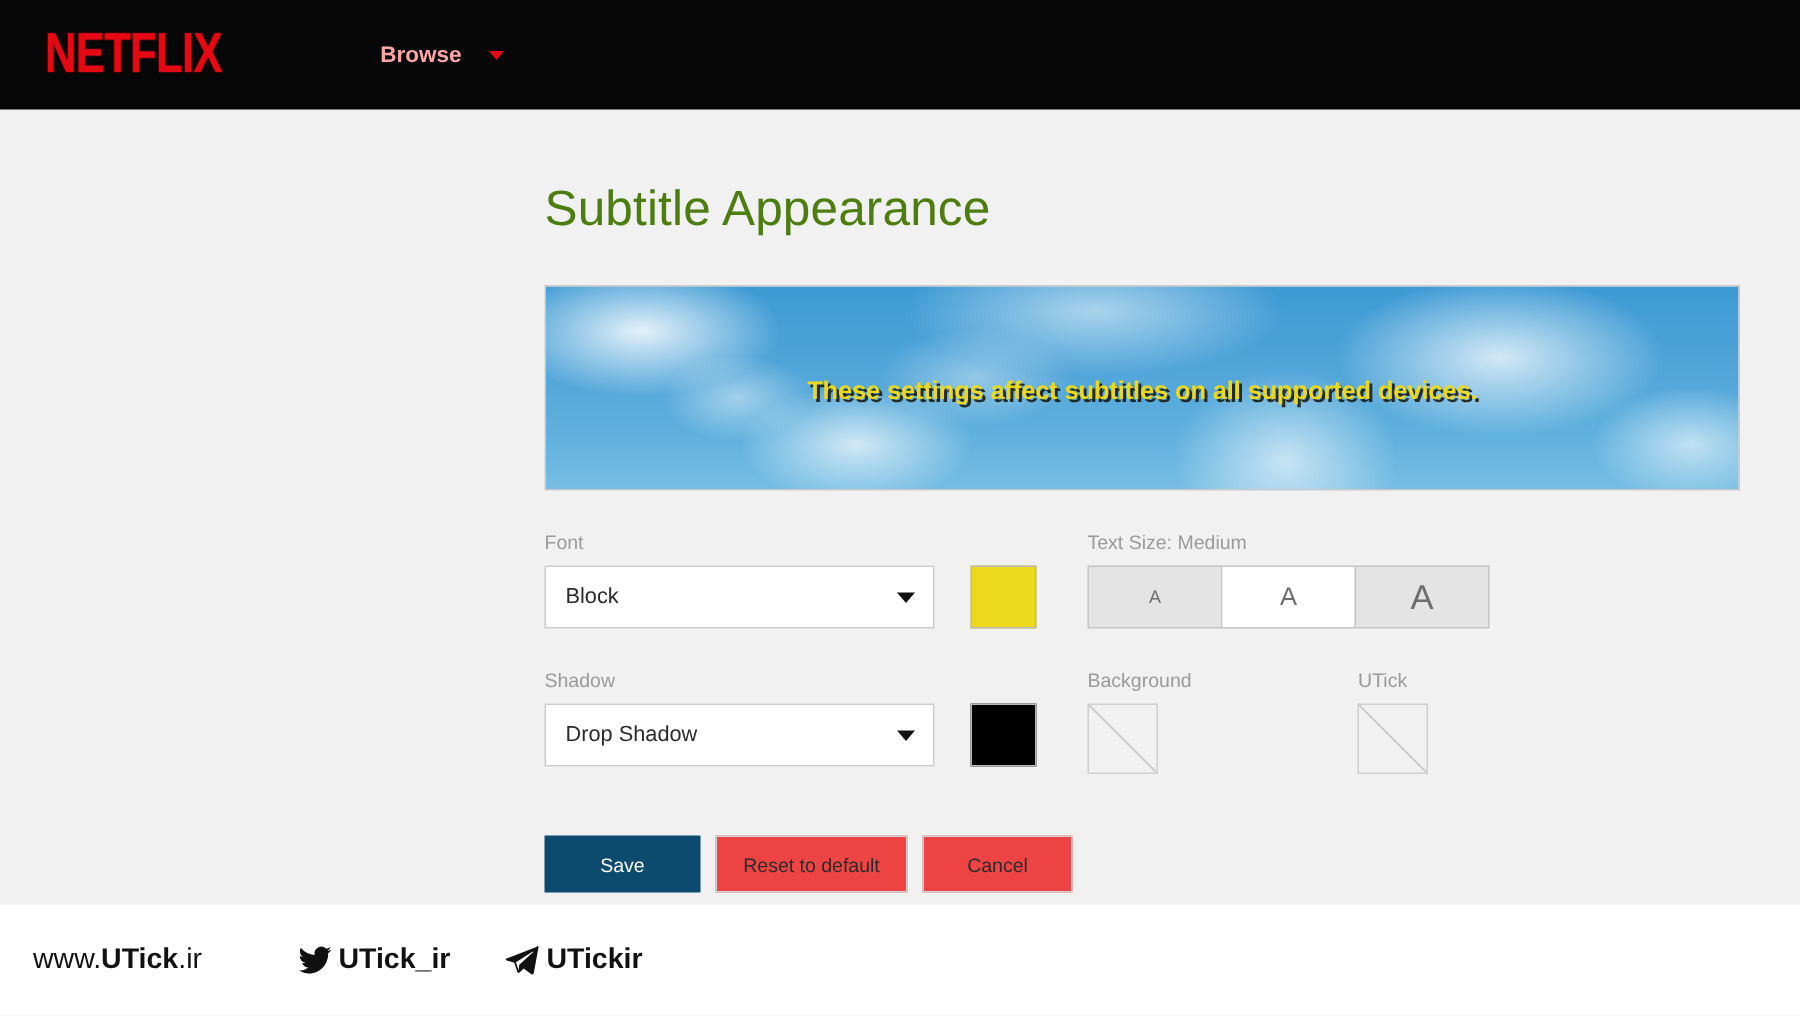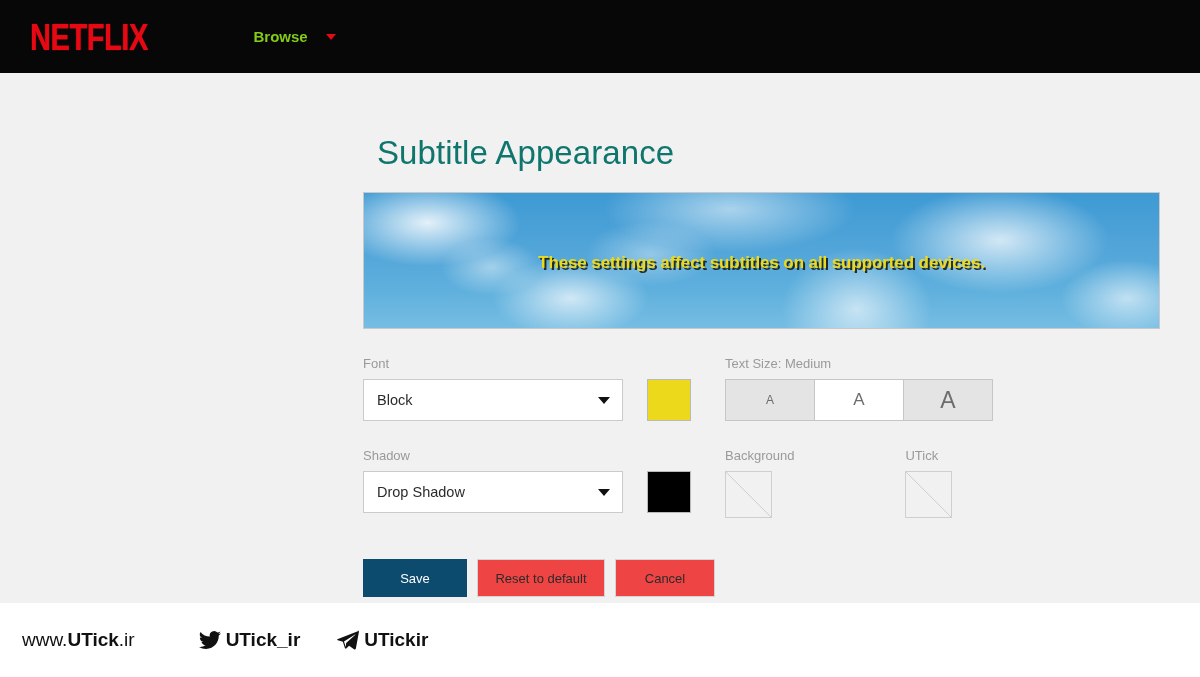--- a/index.html
+++ b/index.html
@@ -35,21 +35,21 @@
     line-height: 1;
     text-shadow: 0 0 1px #e50914;
     user-select: none;
   }
   .nav-links {
     margin-left: 102px;
     display: flex;
     align-items: center;
   }
   .nav-item {
-    color: #84cc16;
+    color: #fca5a5;
     font-size: 15px;
     font-weight: bold;
     display: flex;
     align-items: center;
     gap: 18px;
     cursor: pointer;
   }
   .caret-down {
     width: 0;
     height: 0;
@@ -59,30 +59,30 @@
     display: inline-block;
   }
 
   
   .page {
     padding-left: 363px;
     box-sizing: border-box;
   }
   .page-title {
     font-size: 33px;
-    color: #0f766e;
+    color: #4d7c0f;
     font-weight: normal;
-    margin: 14px;
+    margin: 0;
     padding-top: 47px;
     letter-spacing: 0.1px;
   }
 
   
   .preview {
-    margin-top: 20px;
+    margin-top: 32px;
     width: 797px;
     height: 137px;
     border: 1px solid #c9c9c9;
     box-sizing: border-box;
     position: relative;
     overflow: hidden;
     background:
       radial-gradient(ellipse 150px 70px at 8% 22%, rgba(255,255,255,0.85) 0%, rgba(255,255,255,0) 62%),
       radial-gradient(ellipse 120px 60px at 26% 78%, rgba(255,255,255,0.7) 0%, rgba(255,255,255,0) 65%),
       radial-gradient(ellipse 180px 62px at 46% 12%, rgba(255,255,255,0.55) 0%, rgba(255,255,255,0) 70%),

